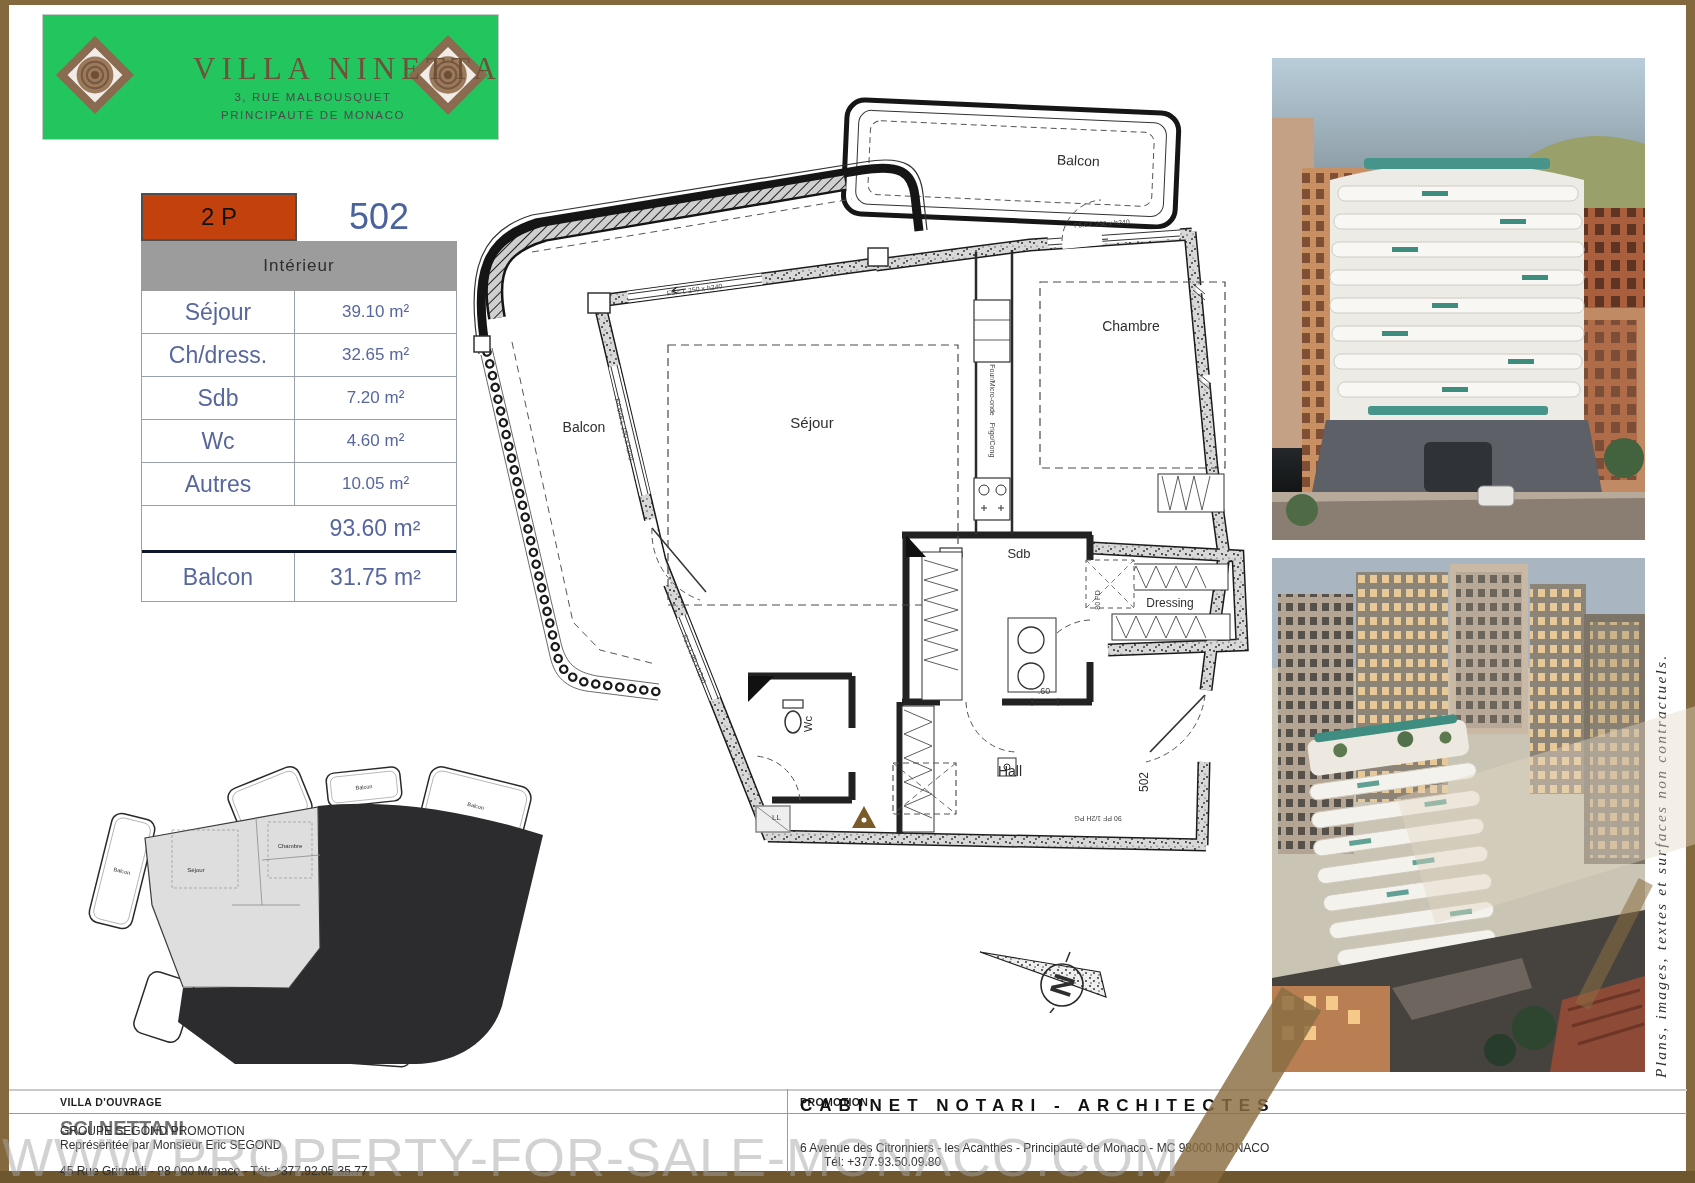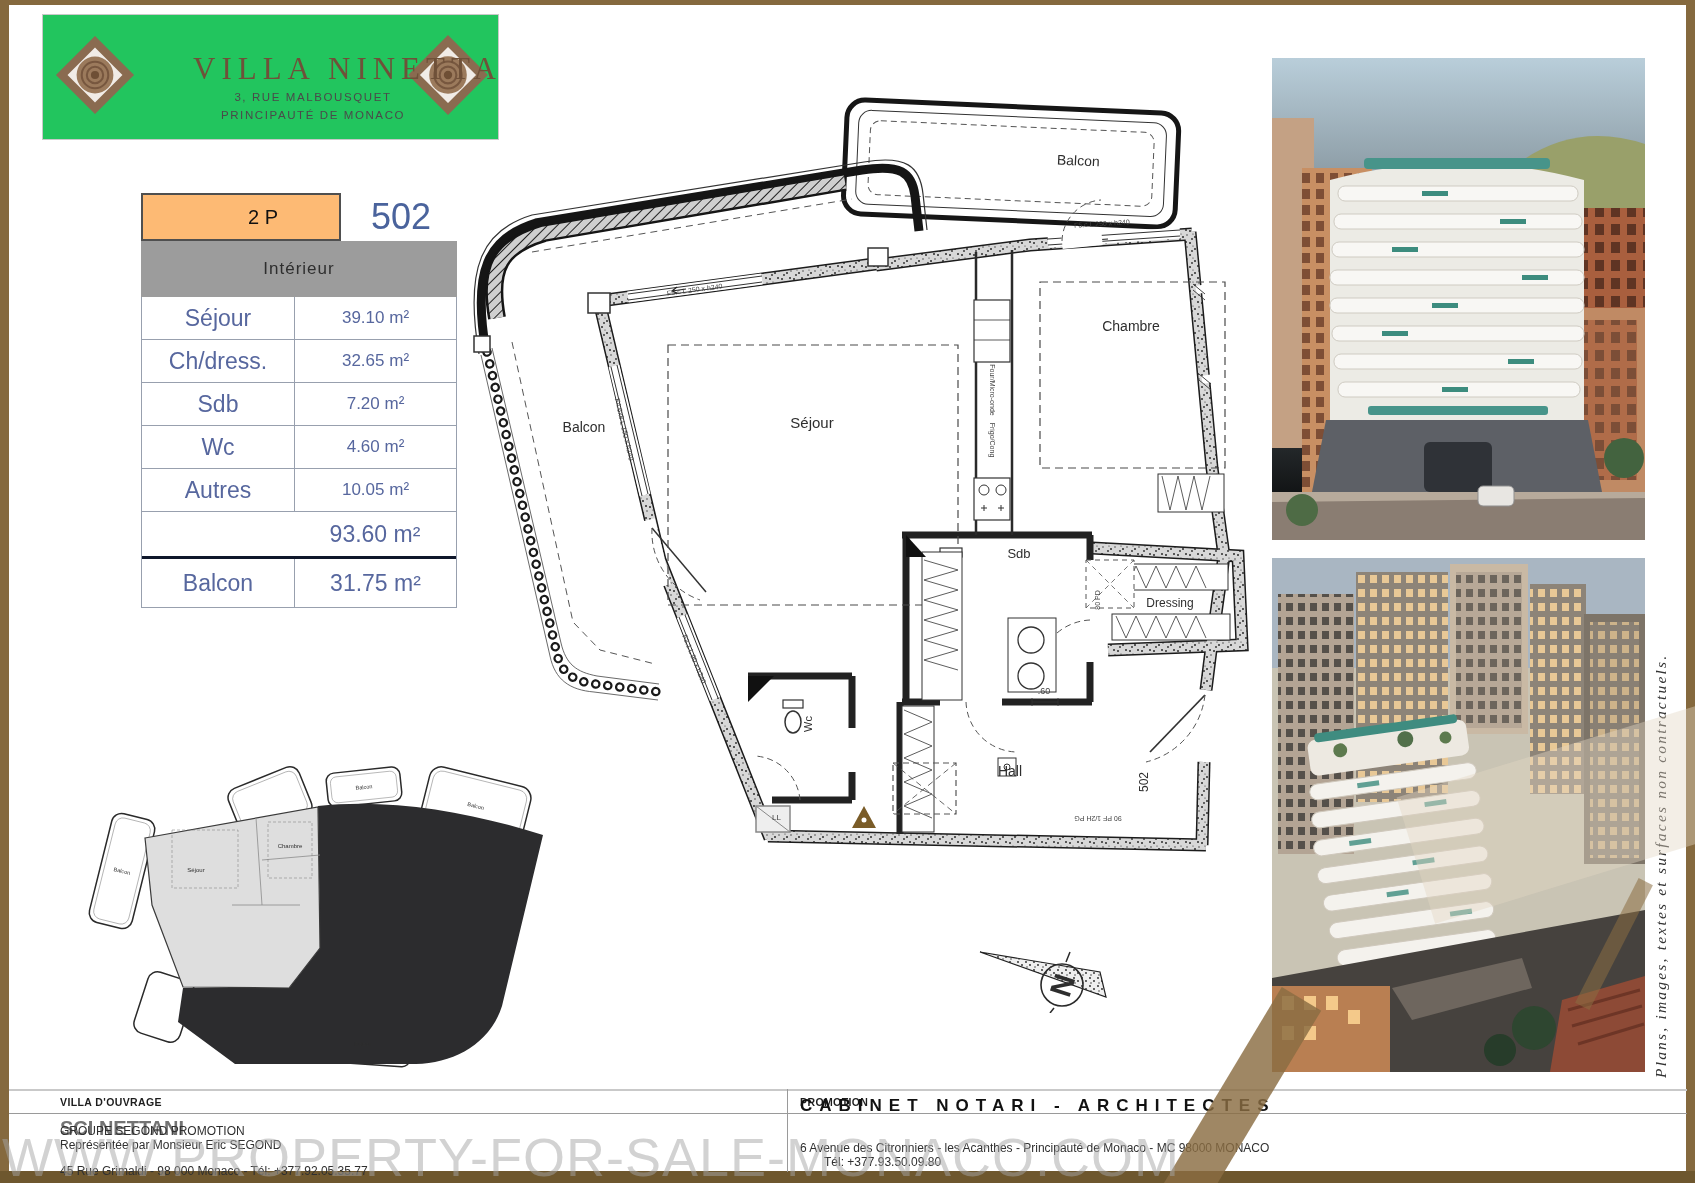--- a/index.html
+++ b/index.html
@@ -9,25 +9,25 @@
   
   .bar{position:absolute;background:#85693E;}
   
   #logo-box{left:42px;top:14px;width:455px;height:124px;border:1px solid #c9c9c9;background:#22c55e;}
   #logo-title{left:150px;top:36px;width:240px;text-align:center;font-family:"Liberation Serif",serif;
               font-size:31px;letter-spacing:6px;color:#6F5139;white-space:nowrap;}
   .logo-addr{left:150px;width:240px;text-align:center;font-size:11.5px;letter-spacing:1.6px;color:#4a4a4a;}
   
   #unit-table{left:141px;top:193px;width:316px;}
   .t-hdr{display:flex;height:48px;}
-  .t-hdr .c1{width:152px;background:#fdba74;border:2px solid #4f4f4f;display:flex;align-items:center;justify-content:center;
-             font-size:20px;color:#111;padding-left:44px;}
+  .t-hdr .c1{width:152px;background:#c2410c;border:2px solid #4f4f4f;display:flex;align-items:center;justify-content:center;
+             font-size:24px;color:#111;}
   .t-hdr .c2{flex:1;margin-left:4px;background:#fff;display:flex;align-items:center;justify-content:center;
              font-size:36px;color:#4A639C;border-bottom:1px solid #fff;}
-  .t-band{height:56px;background:#9C9C9C;display:flex;align-items:center;justify-content:center;
+  .t-band{height:50px;background:#9C9C9C;display:flex;align-items:center;justify-content:center;
           font-size:17px;color:#2e2e2e;letter-spacing:1px;}
   .t-body{border-left:1px solid #98a0ae;border-right:1px solid #98a0ae;}
   .t-row{display:flex;height:42px;border-bottom:1px solid #98a0ae;background:#fff;}
   .t-row .lbl{width:152px;border-right:1px solid #98a0ae;display:flex;align-items:center;justify-content:center;
               font-size:23px;color:#57679E;}
   .t-row .val{flex:1;display:flex;align-items:center;justify-content:center;font-size:17px;color:#57679E;}
   .t-total{display:flex;height:44px;background:#fff;border-bottom:3px solid #0f172a;}
   .t-total .val{margin-left:152px;flex:1;display:flex;align-items:center;justify-content:center;
                 font-size:23px;color:#57679E;}
   .t-ext-row{display:flex;height:48px;background:#fff;border-bottom:1px solid #98a0ae;}

